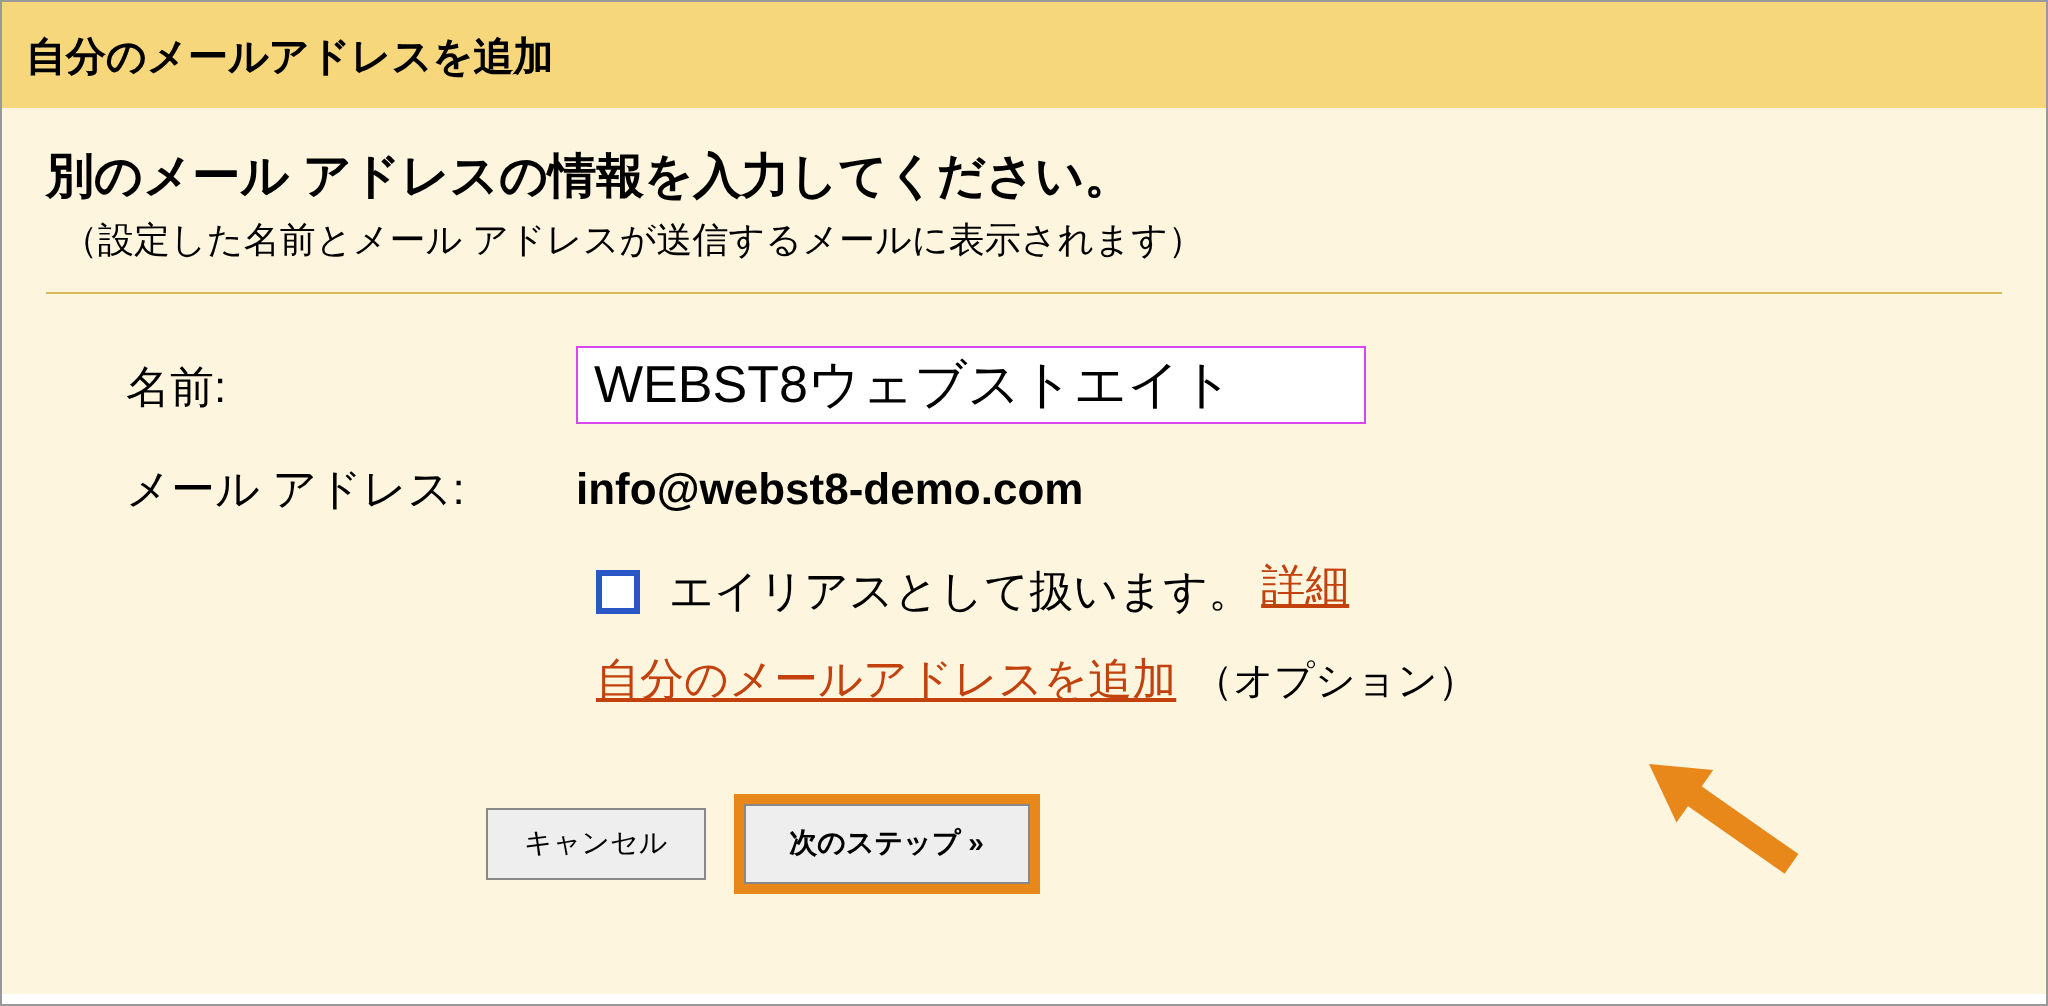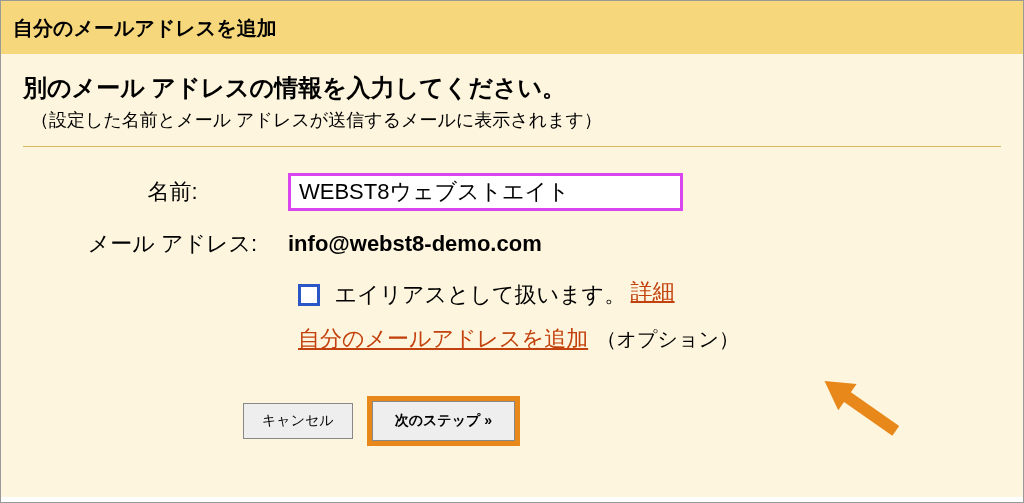--- a/index.html
+++ b/index.html
@@ -44,35 +44,35 @@
     .form-wrap {
       margin-left: 40px;
     }
     .form-row {
       display: flex;
       align-items: baseline;
       margin-bottom: 18px;
     }
     .form-label {
       width: 225px;
-      text-align: center;
+      text-align: left;
       font-size: 22px;
       color: #000;
       padding-right: 6px;
     }
     .form-value {
       display: flex;
       align-items: center;
       flex-wrap: wrap;
       font-size: 22px;
     }
     .text-input {
-      border: 3px solid #d946ef;
+      border: 1px solid #d946ef;
       background: #fff;
-      font-size: 22px;
+      font-size: 26px;
       padding: 3px 8px;
       width: 395px;
       font-family: inherit;
     }
     .email-static {
       font-weight: 700;
       font-size: 22px;
     }
     .checkbox {
       appearance: none;

